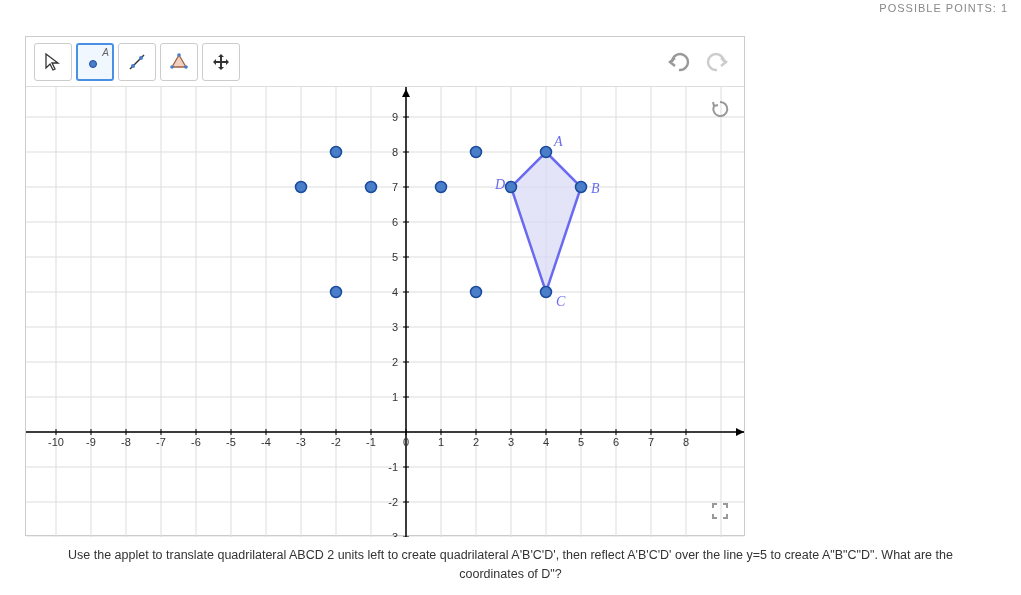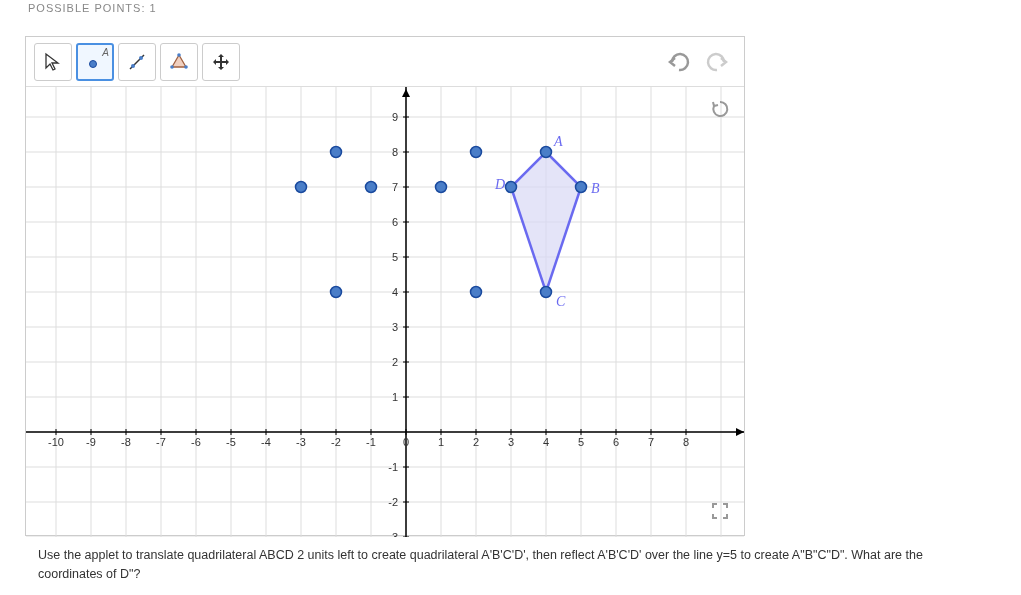--- a/index.html
+++ b/index.html
@@ -1,18 +1,18 @@
 <!DOCTYPE html>
 <html><head>
   <meta charset="utf-8">
   <style>
     * { margin: 0; padding: 0; box-sizing: border-box; }
     body { font-family: Arial, sans-serif; font-size: 13px; color: #333; background: #fff; }
     
-    .top-text { padding: 2px 28px; font-size: 11px; color: #888; letter-spacing: 1px; }
+    .top-text { text-align: right; padding: 2px 13px; font-size: 11px; color: #888; letter-spacing: 1px; }
     
     .applet-container {
       width: 720px;
       height: 500px;
       margin: 20px 0 10px 25px;
       border: 1px solid #ccc;
       position: relative;
       background: #fff;
     }
     
@@ -62,20 +62,21 @@
     .corner-btn { position: absolute; width: 28px; height: 28px; display: flex; align-items: center; justify-content: center; cursor: pointer; color: #999; }
     .refresh-btn { top: 58px; right: 10px; }
     .fullscreen-btn { bottom: 10px; right: 10px; }
     
     .question-text {
       margin: 8px 38px;
       font-size: 12.5px;
       line-height: 1.5;
       color: #333;
       max-width: 970px;
+      text-align: center;
     }
   </style>
 </head>
 <body>
 
 <div class="top-text">POSSIBLE POINTS: 1</div>
 
 <div class="applet-container">
   <div class="toolbar">
     <div class="tool-btn">

